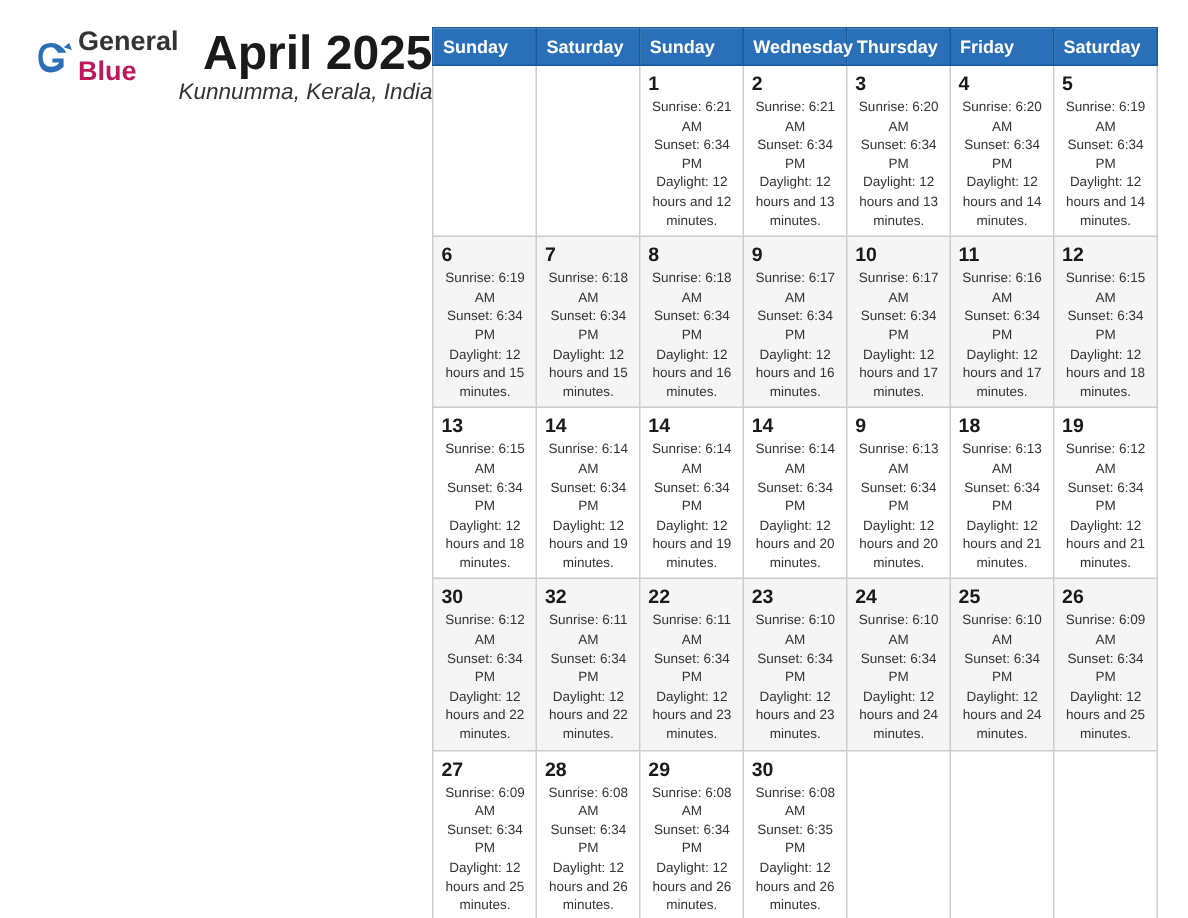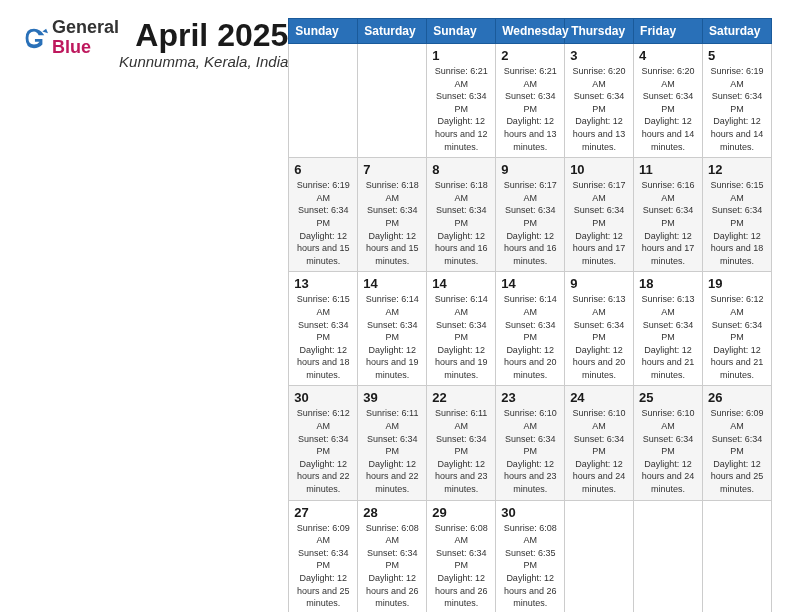--- a/index.html
+++ b/index.html
@@ -254,21 +254,21 @@
           </td>
         </tr>
         <tr>
           <td>
             <span class="day-num">30</span>
             <div class="day-info" style="white-space: pre-line;">Sunrise: 6:12 AM
 Sunset: 6:34 PM
 Daylight: 12 hours and 22 minutes.</div>
           </td>
           <td>
-            <span class="day-num">39</span>
+            <span class="day-num">32</span>
             <div class="day-info" style="white-space: pre-line;">Sunrise: 6:11 AM
 Sunset: 6:34 PM
 Daylight: 12 hours and 22 minutes.</div>
           </td>
           <td>
             <span class="day-num">22</span>
             <div class="day-info" style="white-space: pre-line;">Sunrise: 6:11 AM
 Sunset: 6:34 PM
 Daylight: 12 hours and 23 minutes.</div>
           </td>

